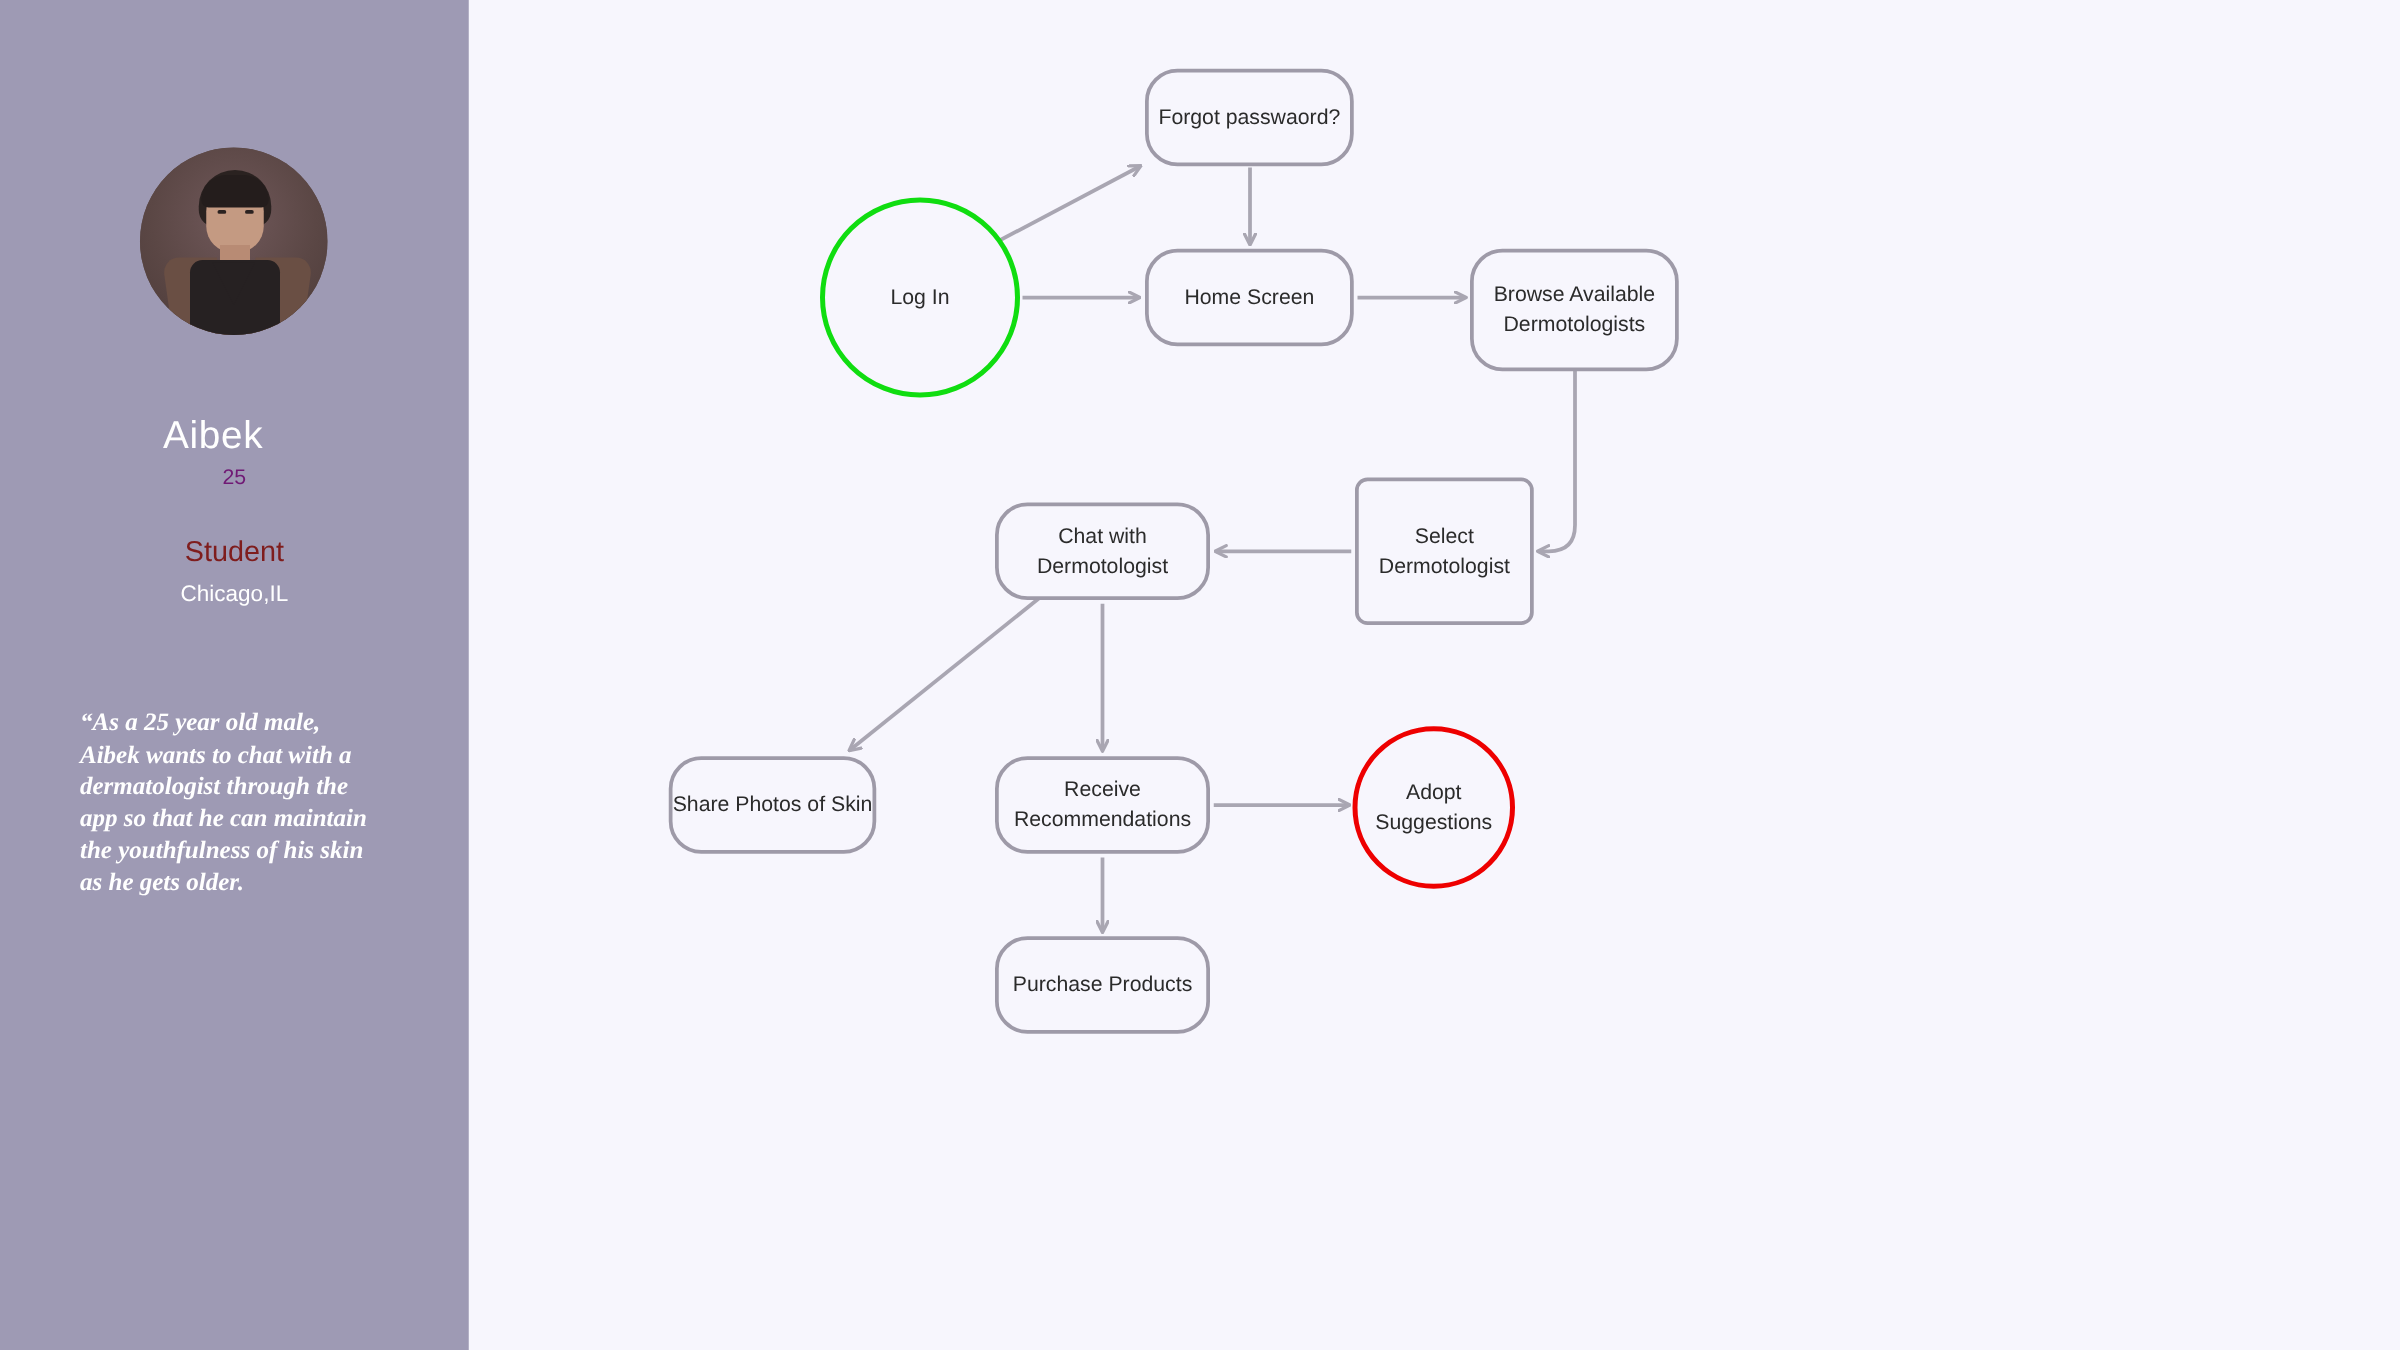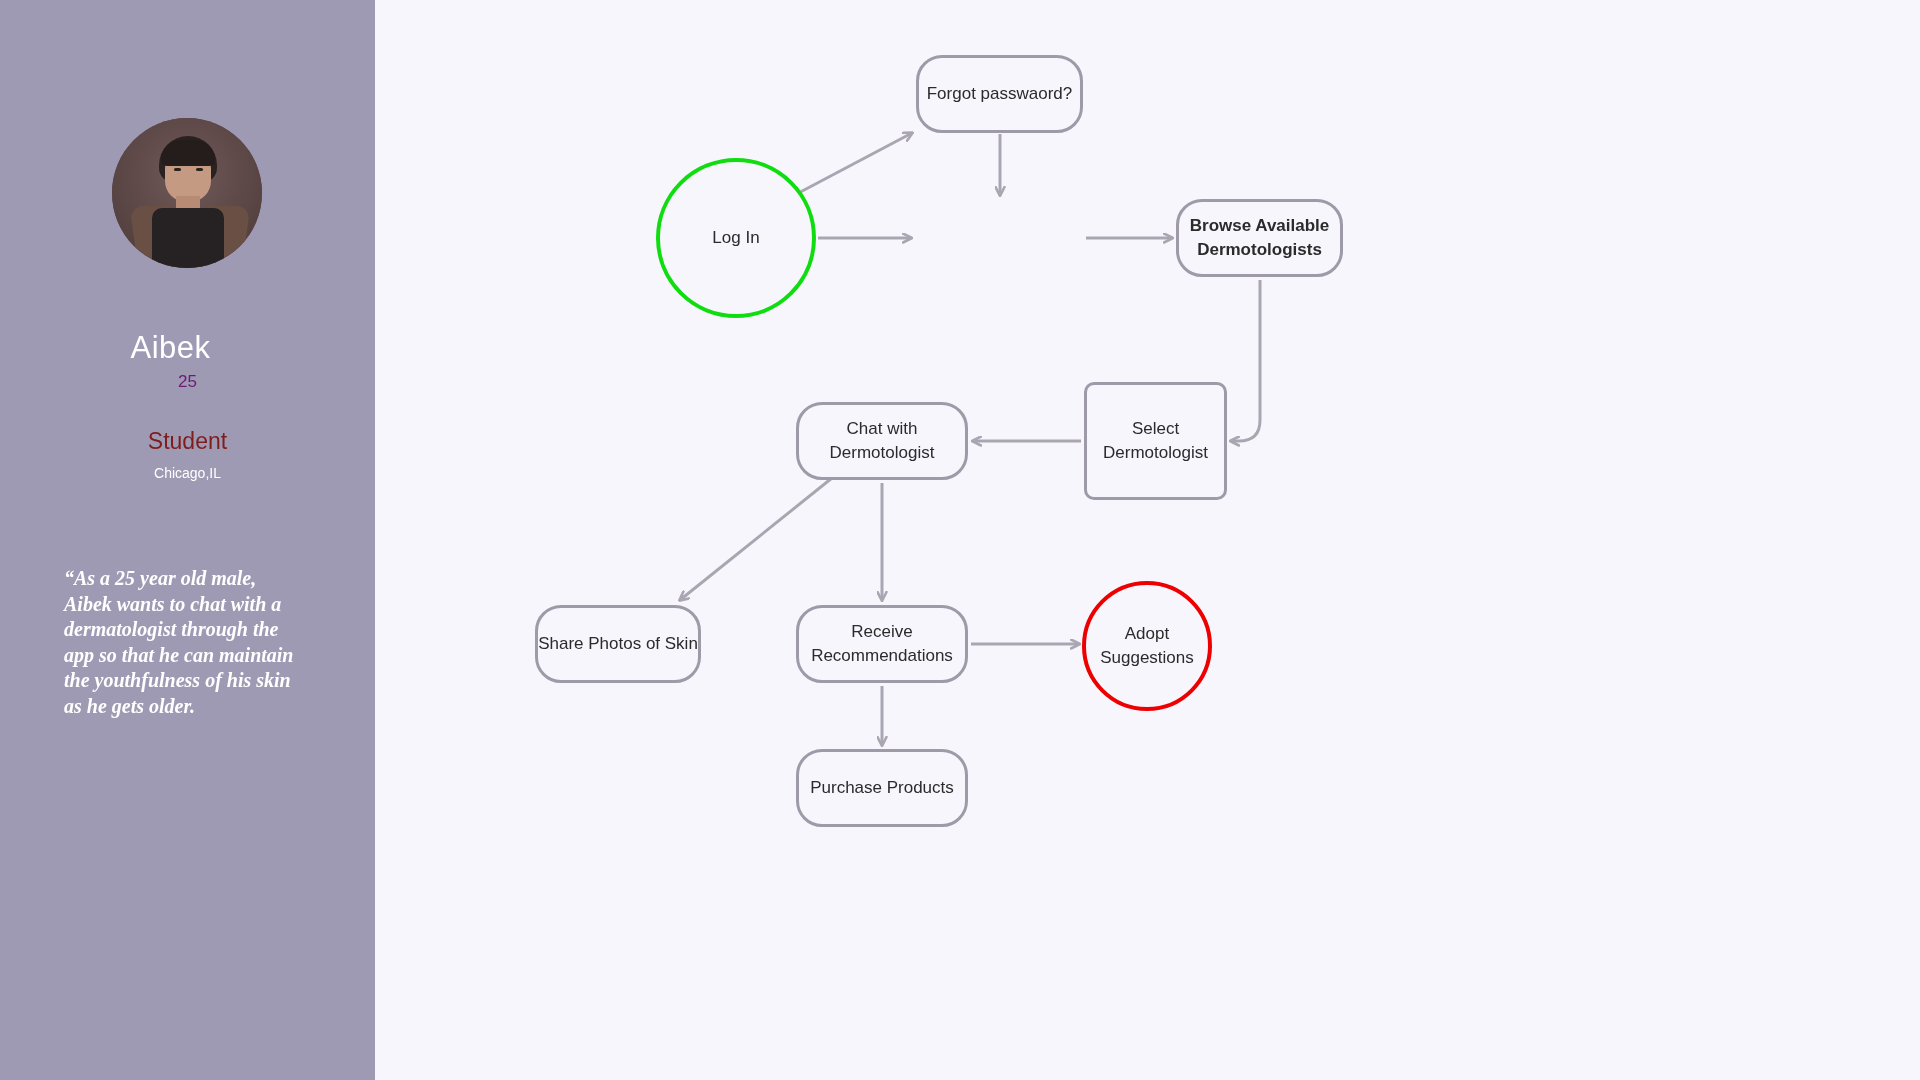--- a/index.html
+++ b/index.html
@@ -119,21 +119,21 @@
     color: #7f1d1d;
     font-size: 23px;
     font-weight: 400;
   }
   #persona-location {
     position: absolute;
     left: 0; top: 465px;
     width: 375px;
     text-align: center;
     color: #ffffff;
-    font-size: 14px;
+    font-size: 18px;
     font-weight: 400;
   }
   #persona-quote {
     position: absolute;
     left: 64px; top: 566px;
     width: 258px;
     color: #ffffff;
     font-family: "Liberation Serif", serif;
     font-style: italic;
     font-weight: bold;
@@ -236,22 +236,23 @@
         <path d="M596,644 L704,644"></path>
 
         <path d="M507,686 L507,745"></path>
       </g>
     </svg>
 
     <div class="node rounded" style="left:541px; top:55px; width:167px; height:78px;">Forgot passwaord?</div>
 
     <div class="node circle start" style="left:281px; top:158px; width:160px; height:160px;">Log In</div>
 
-
-    <div class="node rounded" style="left:801px; top:199px; width:167px; height:78px;font-weight:bold;">Browse Available
+    <div class="node rounded" style="left:541px; top:199px; width:167px; height:78px;">Home Screen</div>
+
+    <div class="node rounded" style="left:801px; top:199px; width:167px; height:98px;">Browse Available
 Dermotologists</div>
 
     <div class="node boxy" style="left:709px; top:382px; width:143px; height:118px;">Select
 Dermotologist</div>
 
     <div class="node rounded" style="left:421px; top:402px; width:172px; height:78px;">Chat with
 Dermotologist</div>
 
     <div class="node rounded" style="left:160px; top:605px; width:166px; height:78px;">Share Photos of Skin</div>
 

